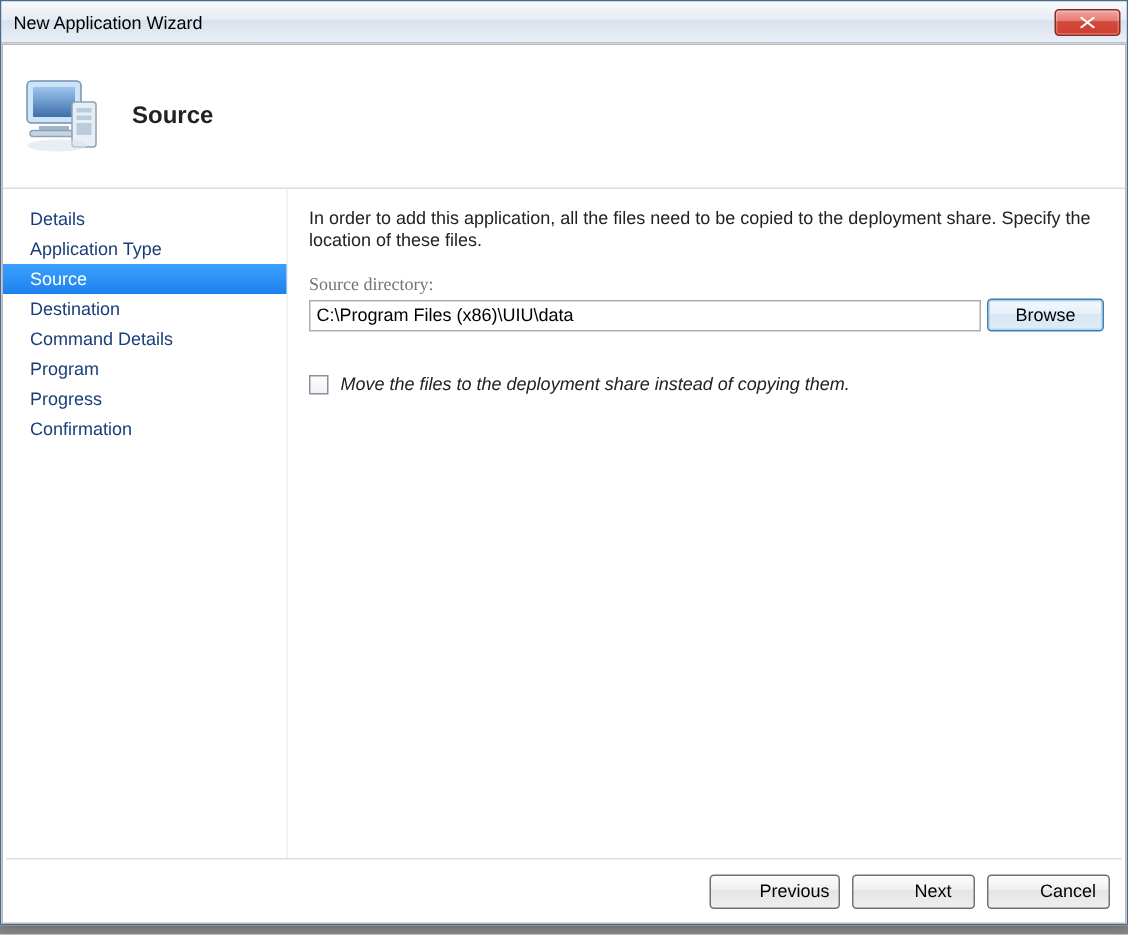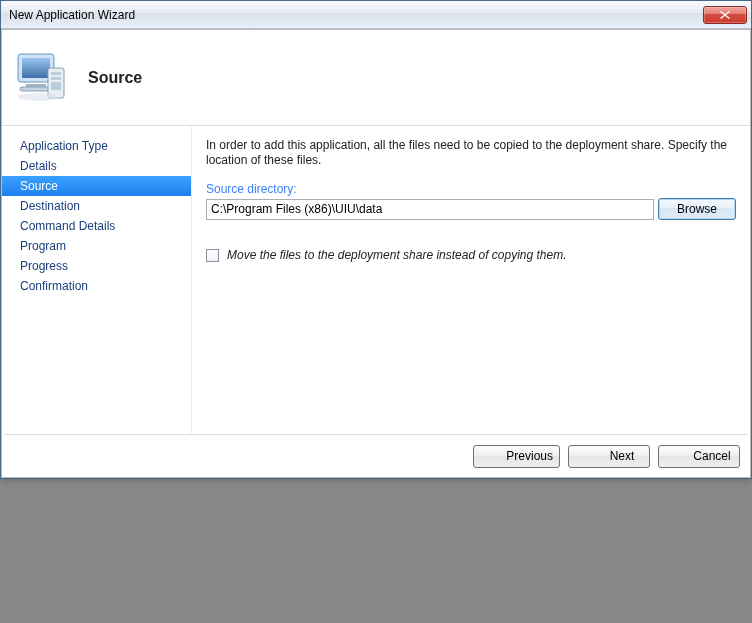--- a/index.html
+++ b/index.html
@@ -8,21 +8,21 @@
     padding: 0;
     font-family: "Segoe UI", Tahoma, sans-serif;
     font-size: 12px;
     background: #888;
     width: 752px;
     height: 623px;
     overflow: hidden;
   }
   .window {
     width: 752px;
-    height: 479px;
+    height: 617px;
     background: #fff;
     border: 1px solid #4a6a8a;
     display: flex;
     flex-direction: column;
     box-shadow: 0 0 8px rgba(0,0,0,0.3);
   }
   .titlebar {
     height: 28px;
     background: linear-gradient(to bottom, #f7f9fc 0%, #e6ecf3 45%, #d9e1ec 46%, #e9eff7 100%);
     border-bottom: 1px solid #b5c6d8;
@@ -101,21 +101,22 @@
     display: flex;
     flex-direction: column;
   }
   .instruction {
     color: #222;
     line-height: 15px;
     margin-bottom: 14px;
   }
   .field-label {
     margin-bottom: 2px;
-    color: #3b82f6;
+    color: #737373;
+    font-family: Liberation Serif, serif;
   }
   .field-row {
     display: flex;
     align-items: center;
     gap: 4px;
     margin-bottom: 28px;
     justify-content: space-between;
   }
   .text-input {
     flex: 1;
@@ -213,22 +214,22 @@
               <stop offset="1" stop-color="#3d6fa8"></stop>
             </linearGradient>
           </defs>
         </svg>
       </div>
       <div class="page-title">Source</div>
     </div>
 
     <div class="content-row">
       <div class="sidebar">
+        <div class="step">Details</div>
         <div class="step">Application Type</div>
-        <div class="step">Details</div>
         <div class="step selected">Source</div>
         <div class="step">Destination</div>
         <div class="step">Command Details</div>
         <div class="step">Program</div>
         <div class="step">Progress</div>
         <div class="step">Confirmation</div>
       </div>
 
       <div class="main-pane">
         <div class="instruction">In order to add this application, all the files need to be copied to the deployment share.  Specify the location of these files.</div>

